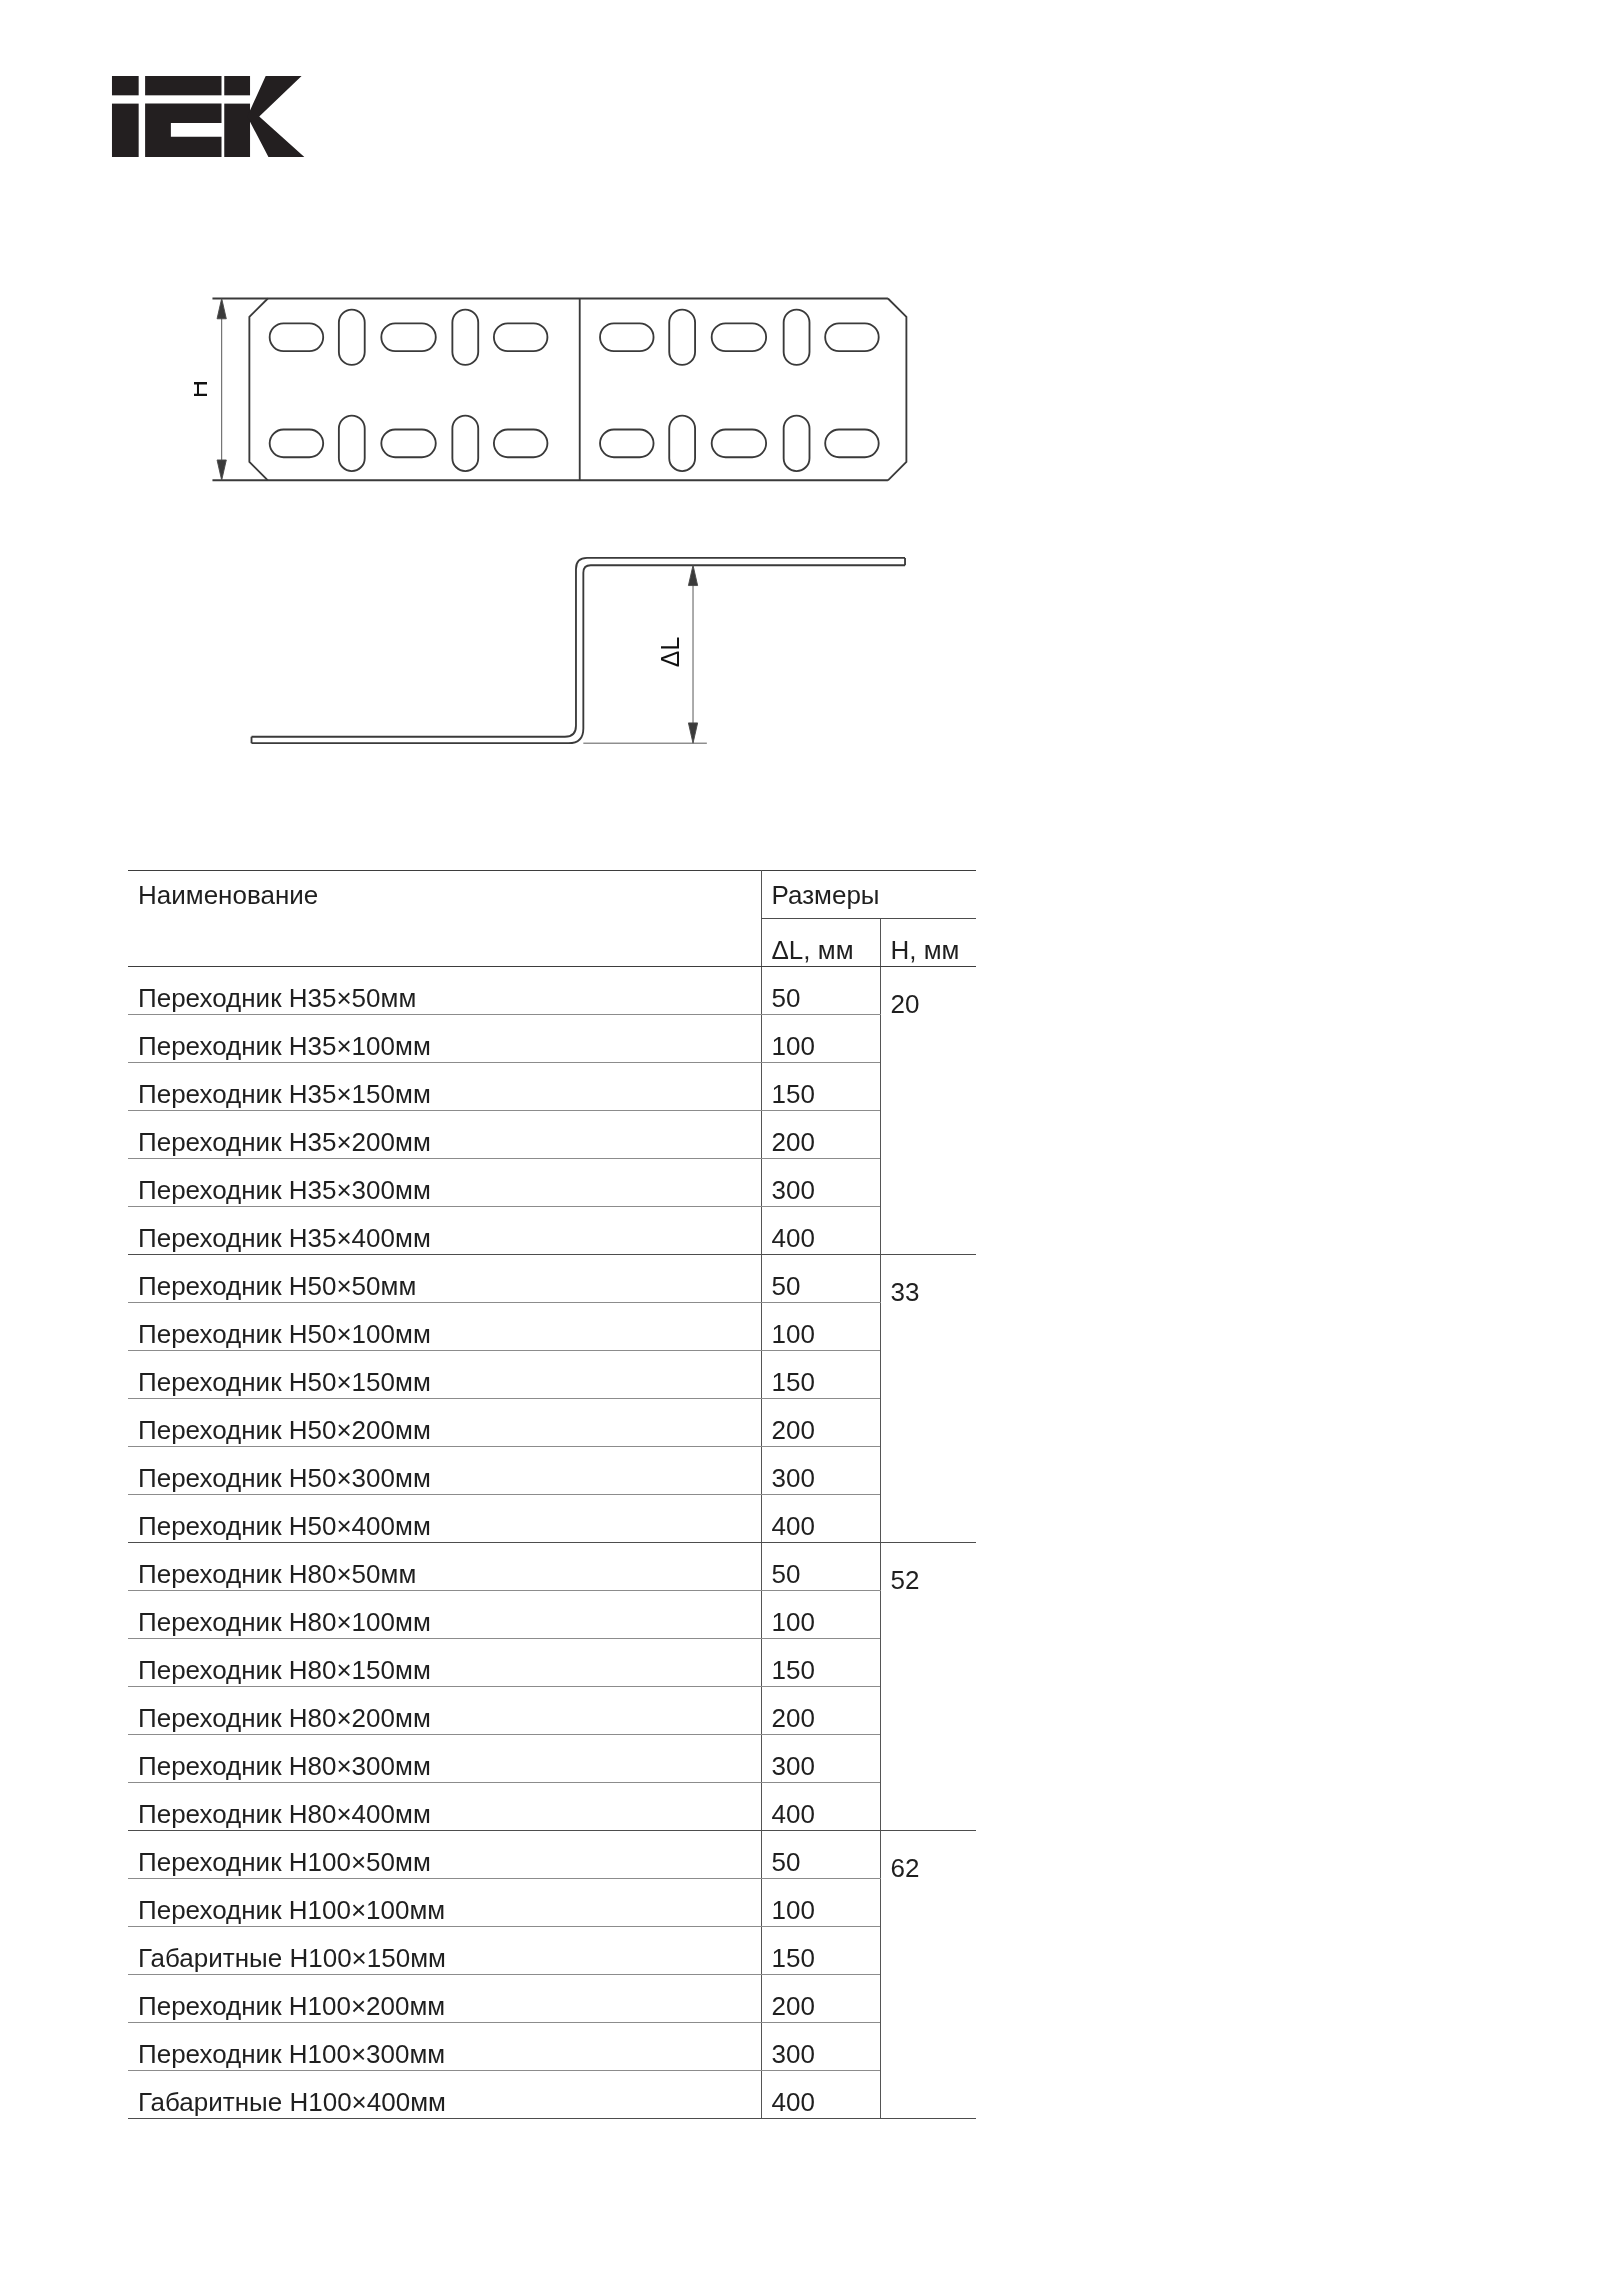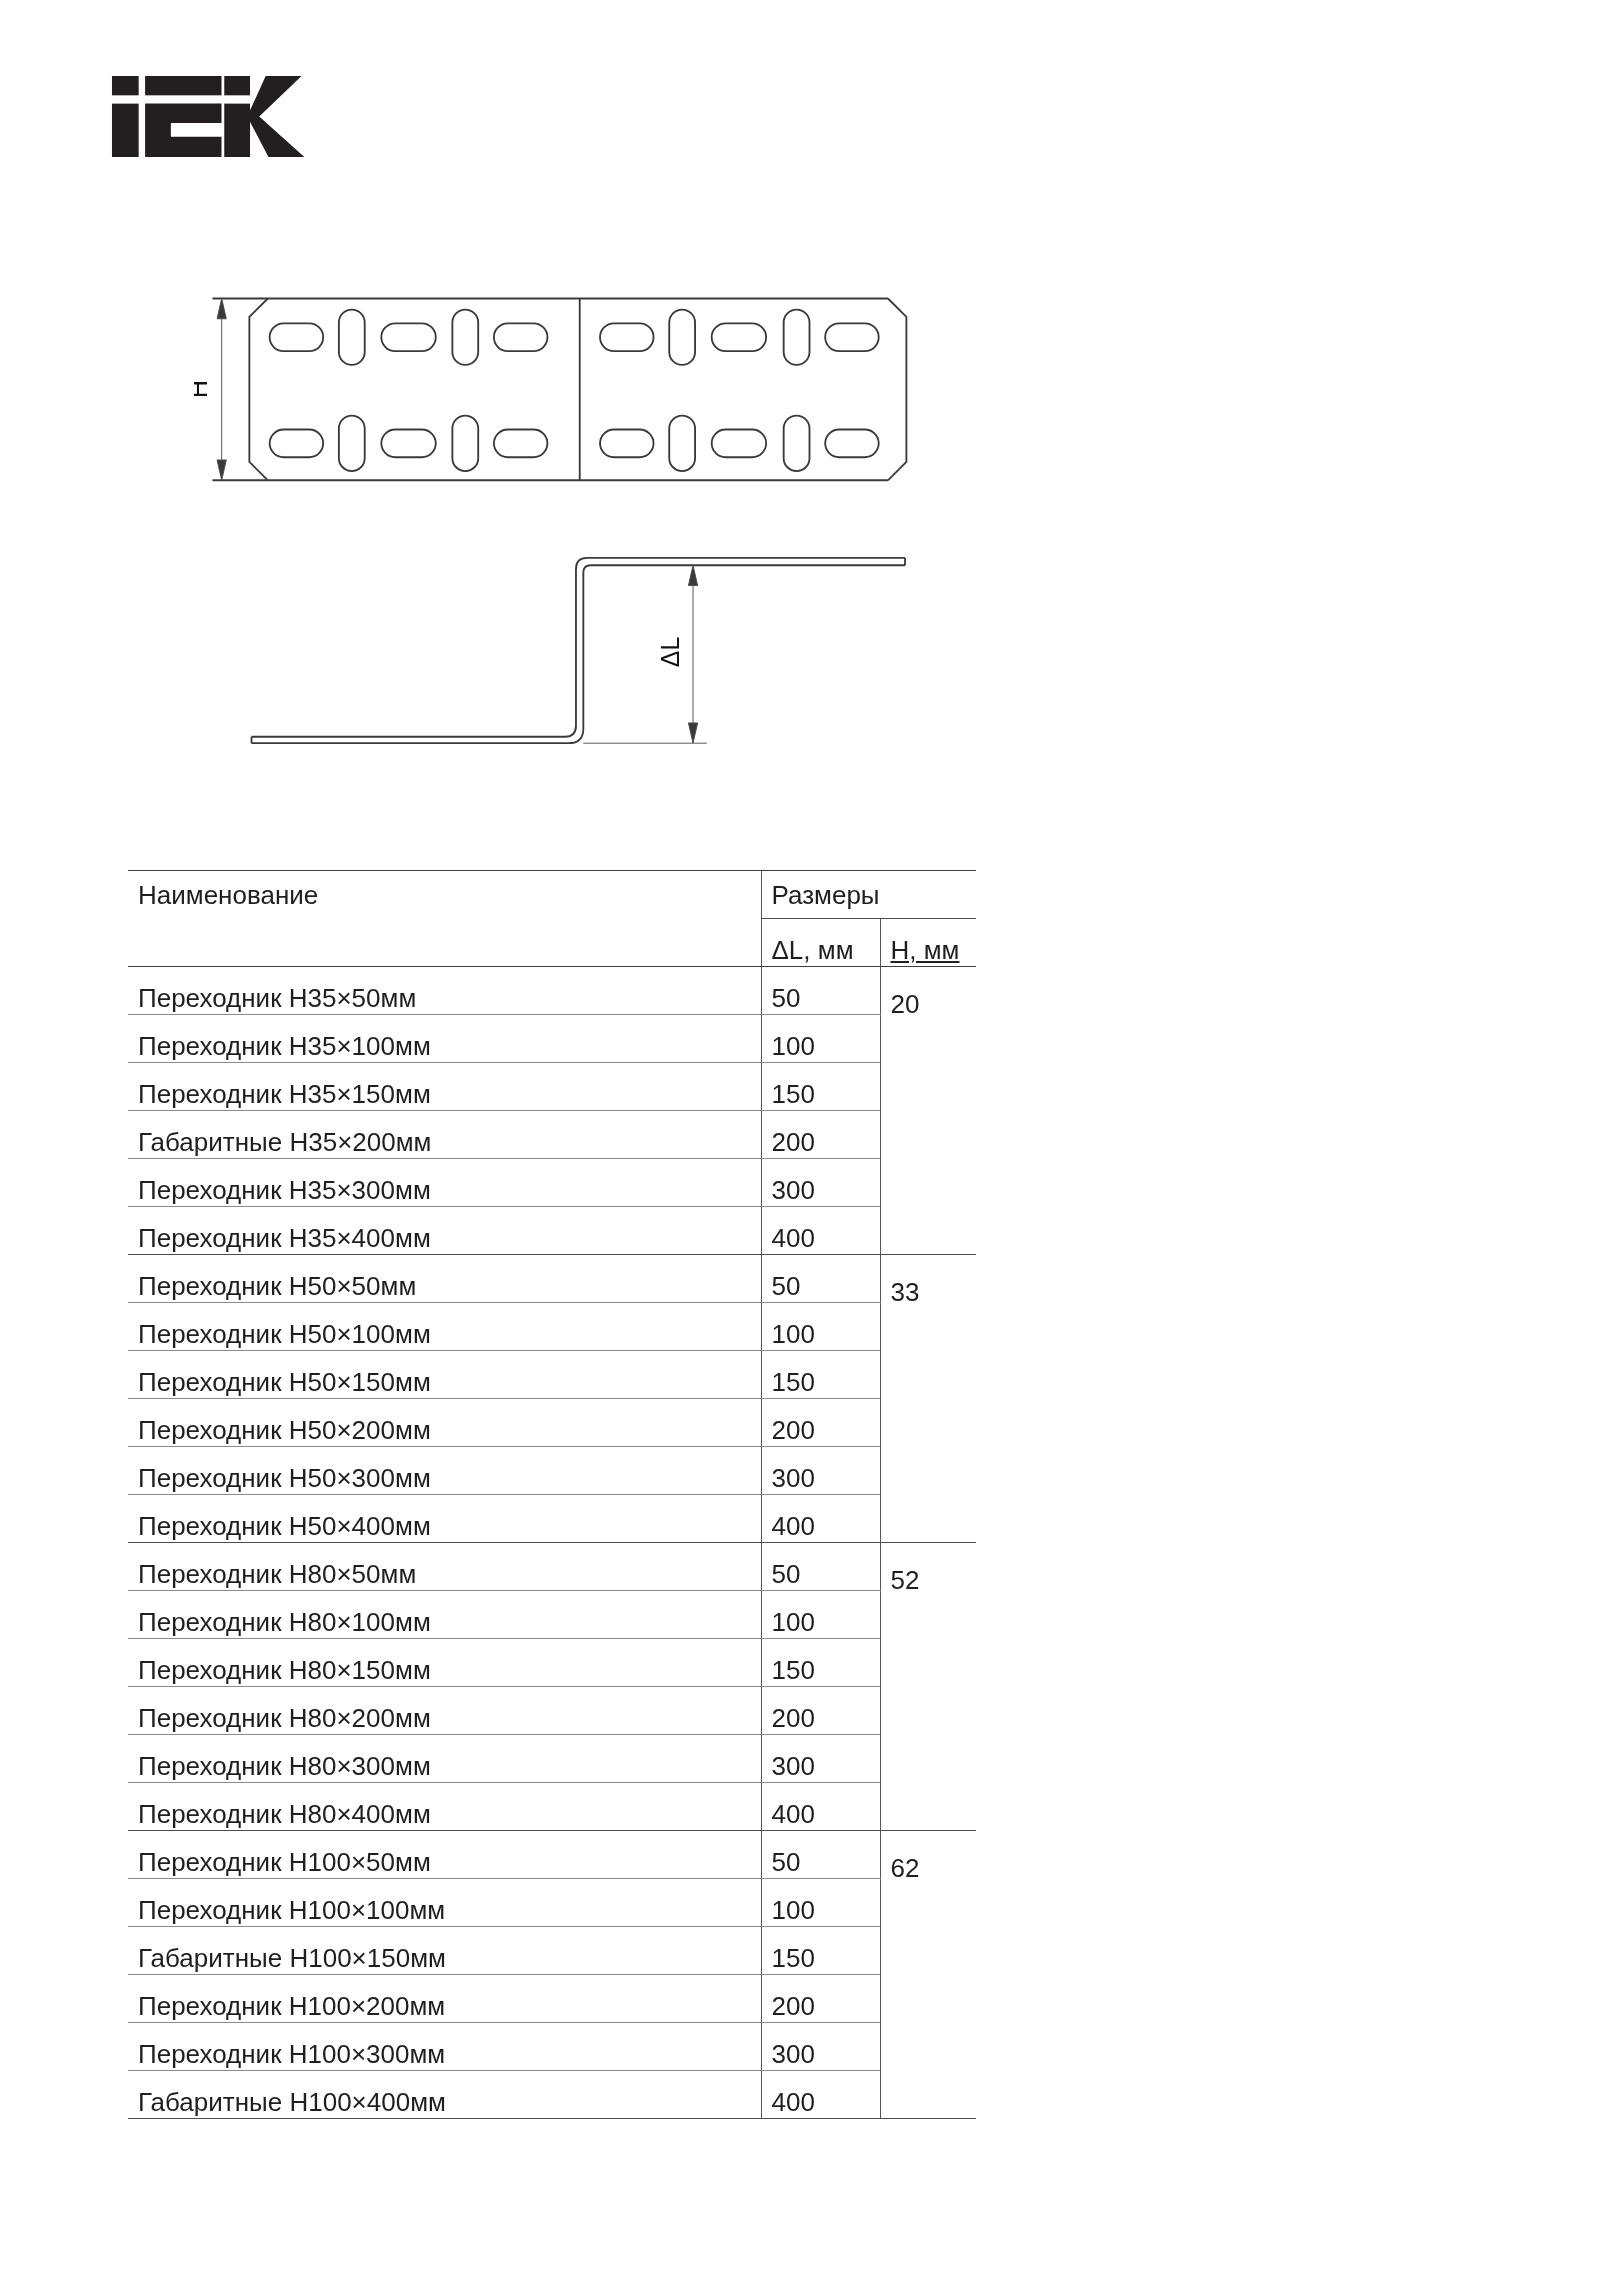--- a/index.html
+++ b/index.html
@@ -30,21 +30,21 @@
   #dims-table td,#dims-table th{
     padding:16px 0 0 10px;text-align:left;font-weight:normal;
     white-space:nowrap;overflow:hidden;
   }
   #dims-table thead tr.h1{height:48px;}
   #dims-table thead tr.h2{height:42px;}
   #dims-table th.name-h{vertical-align:top;padding-top:9.2px;}
   #dims-table th.razmery{vertical-align:top;padding-top:9.2px;border-left:1.8px solid #555555;border-bottom:1.8px solid #4d4d4d;}
   #dims-table th.sub{vertical-align:middle;border-bottom:1.8px solid #3d3d3d;}
   #dims-table th.sub.dl{border-left:1.8px solid #555555;margin-top:24px;}
-  #dims-table th.sub.hh{border-left:1.8px solid #555555;text-decoration:underline;}
+  #dims-table th.sub.hh{border-left:1.8px solid #555555;}
   #dims-table th.name-h{border-bottom:1.8px solid #3d3d3d;}
   #dims-table tbody tr{height:34px;}
   #dims-table tbody td{vertical-align:middle;}
   #dims-table td.cell-name{border-bottom:0.9px solid #8c8c8c;}
   #dims-table td.cell-dl{border-left:1.8px solid #555555;border-bottom:0.9px solid #8c8c8c;}
   #dims-table td.cell-h{border-left:1.8px solid #555555;vertical-align:top;line-height:43px;}
   #dims-table tr.group-end td.cell-name,
   #dims-table tr.group-end td.cell-dl{border-bottom:1.8px solid #4d4d4d;}
   #dims-table td.cell-h{border-bottom:1.8px solid #4d4d4d;}
   
@@ -154,21 +154,21 @@
         </tr>
         <tr>
           <td class="cell-name">Переходник H35×100мм</td>
           <td class="cell-dl">100</td>
         </tr>
         <tr>
           <td class="cell-name">Переходник H35×150мм</td>
           <td class="cell-dl">150</td>
         </tr>
         <tr>
-          <td class="cell-name">Габаритные H35×200мм</td>
+          <td class="cell-name">Переходник H35×200мм</td>
           <td class="cell-dl">200</td>
         </tr>
         <tr>
           <td class="cell-name">Переходник H35×300мм</td>
           <td class="cell-dl">300</td>
         </tr>
         <tr class="group-end">
           <td class="cell-name">Переходник H35×400мм</td>
           <td class="cell-dl">400</td>
         </tr>

